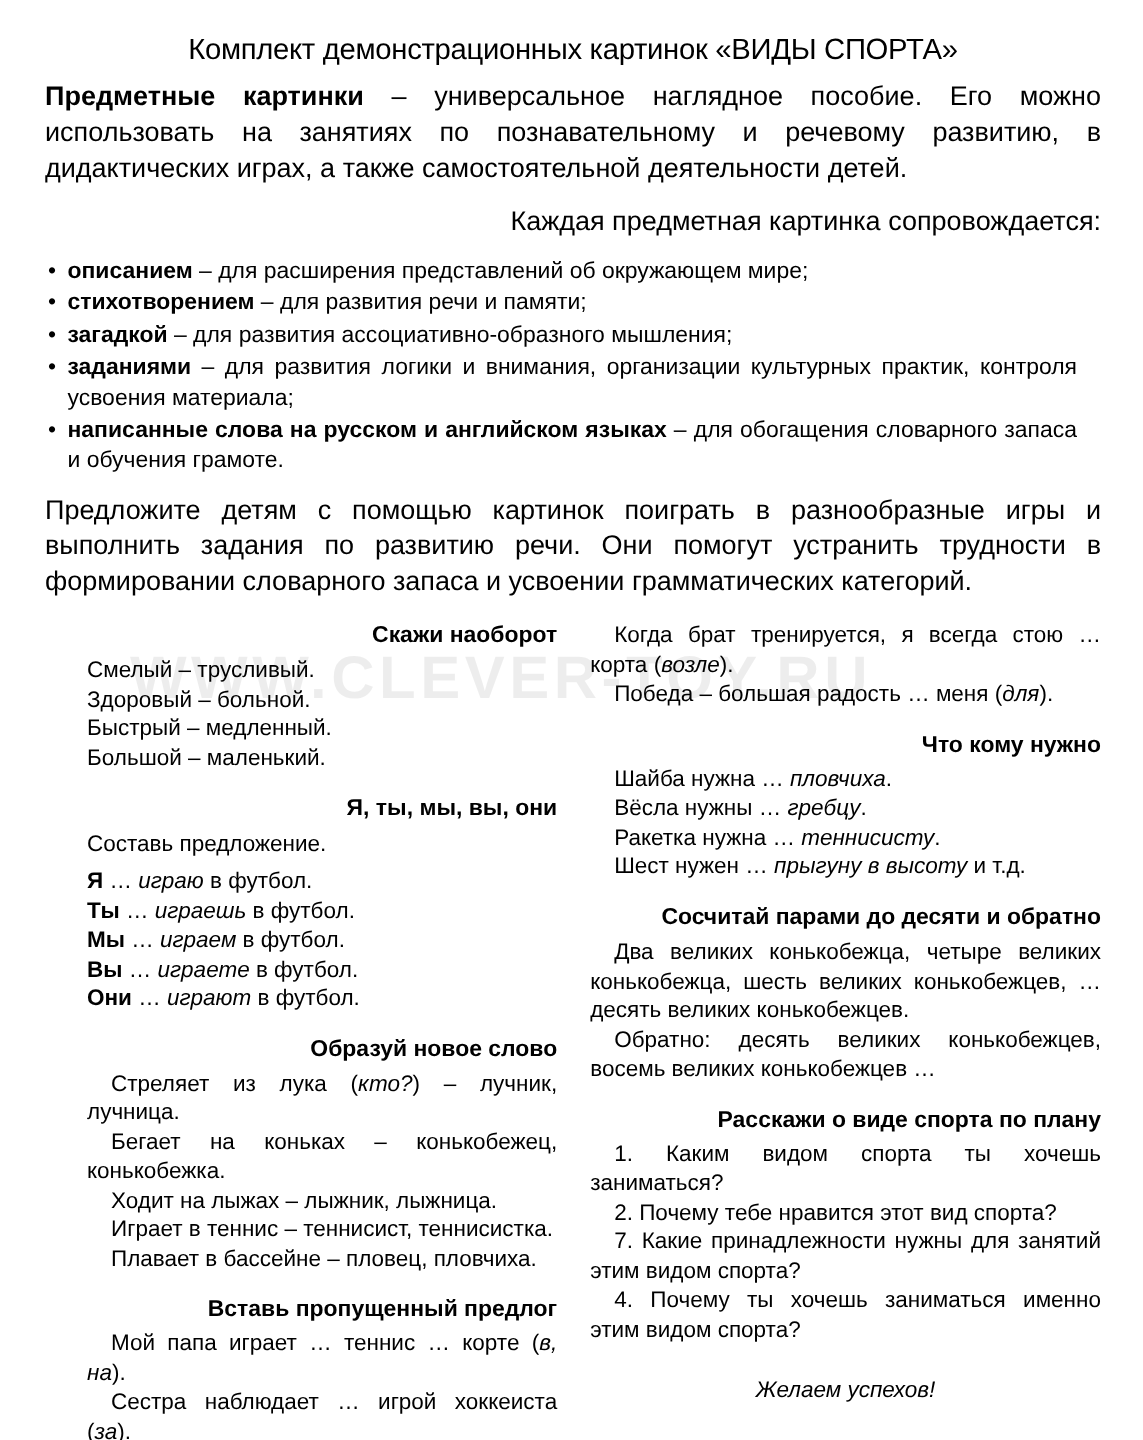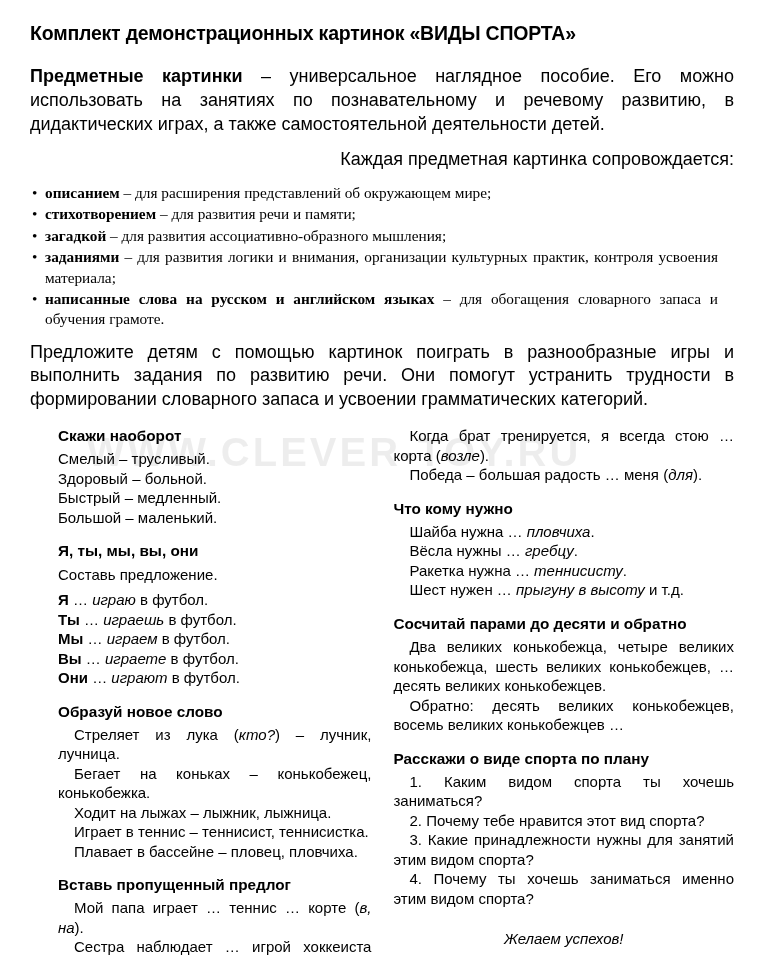--- a/index.html
+++ b/index.html
@@ -38,39 +38,39 @@
     z-index: 5;
     white-space: nowrap;
   }
   .content {
     position: relative;
     z-index: 2;
     padding: 22px 28px 0 30px;
   }
   h1.title {
     font-size: 19.5px;
-    font-weight: bold;
-    margin: 0 0 20px 0;
+    font-weight: normal;
+    text-align: center;
+    margin: 0 0 8px 0;
     line-height: 1.2;
     letter-spacing: -0.2px;
   }
   p.para {
     font-size: 18px;
     line-height: 1.33;
     margin: 0 0 11px 0;
     text-align: justify;
     text-justify: inter-word;
   }
   p.para.nojust { text-align: right; }
   .b { font-weight: bold; }
   ul.bullets {
     list-style: none;
     margin: 0 16px 11px 0;
     padding: 0;
-    font-family: Liberation Serif, serif;
   }
   ul.bullets li {
     font-size: 15.3px;
     line-height: 1.33;
     margin: 0 0 1px 0;
     padding-left: 15px;
     position: relative;
     text-align: justify;
   }
   ul.bullets li:before {
@@ -87,20 +87,21 @@
   .col {
     width: 50%;
     box-sizing: border-box;
   }
   .col.left { padding-left: 28px; }
   h2.sub {
     font-size: 15.3px;
     font-weight: bold;
     margin: 14px 0 4px 0;
     line-height: 1.25;
+    text-align: right;
   }
   h2.sub.first { margin-top: 0; }
   .line {
     font-size: 15px;
     line-height: 1.30;
     margin: 0;
     text-align: justify;
   }
   .line.ind { text-indent: 16px; }
   .i { font-style: italic; }
@@ -181,21 +182,21 @@
         <p class="line ind"><span>Ракетка нужна … </span><span class="i">теннисисту</span><span>.</span></p>
         <p class="line ind"><span>Шест нужен … </span><span class="i">прыгуну в высоту</span><span> и т.д.</span></p>
 
         <h2 class="sub">Сосчитай парами до десяти и обратно</h2>
         <p class="line ind">Два великих конькобежца, четыре великих конькобежца, шесть великих конькобежцев, … десять великих конькобежцев.</p>
         <p class="line ind">Обратно: десять великих конькобежцев, восемь великих конькобежцев …</p>
 
         <h2 class="sub">Расскажи о виде спорта по плану</h2>
         <p class="line ind">1. Каким видом спорта ты хочешь заниматься?</p>
         <p class="line ind">2. Почему тебе нравится этот вид спорта?</p>
-        <p class="line ind">3. Какие принадлежности нужны для занятий этим видом спорта?</p>
+        <p class="line ind">7. Какие принадлежности нужны для занятий этим видом спорта?</p>
         <p class="line ind">4. Почему ты хочешь заниматься именно этим видом спорта?</p>
 
         <p class="closing">Желаем успехов!</p>
 
       </div>
 
     </div>
 
   </div>
 </div>

